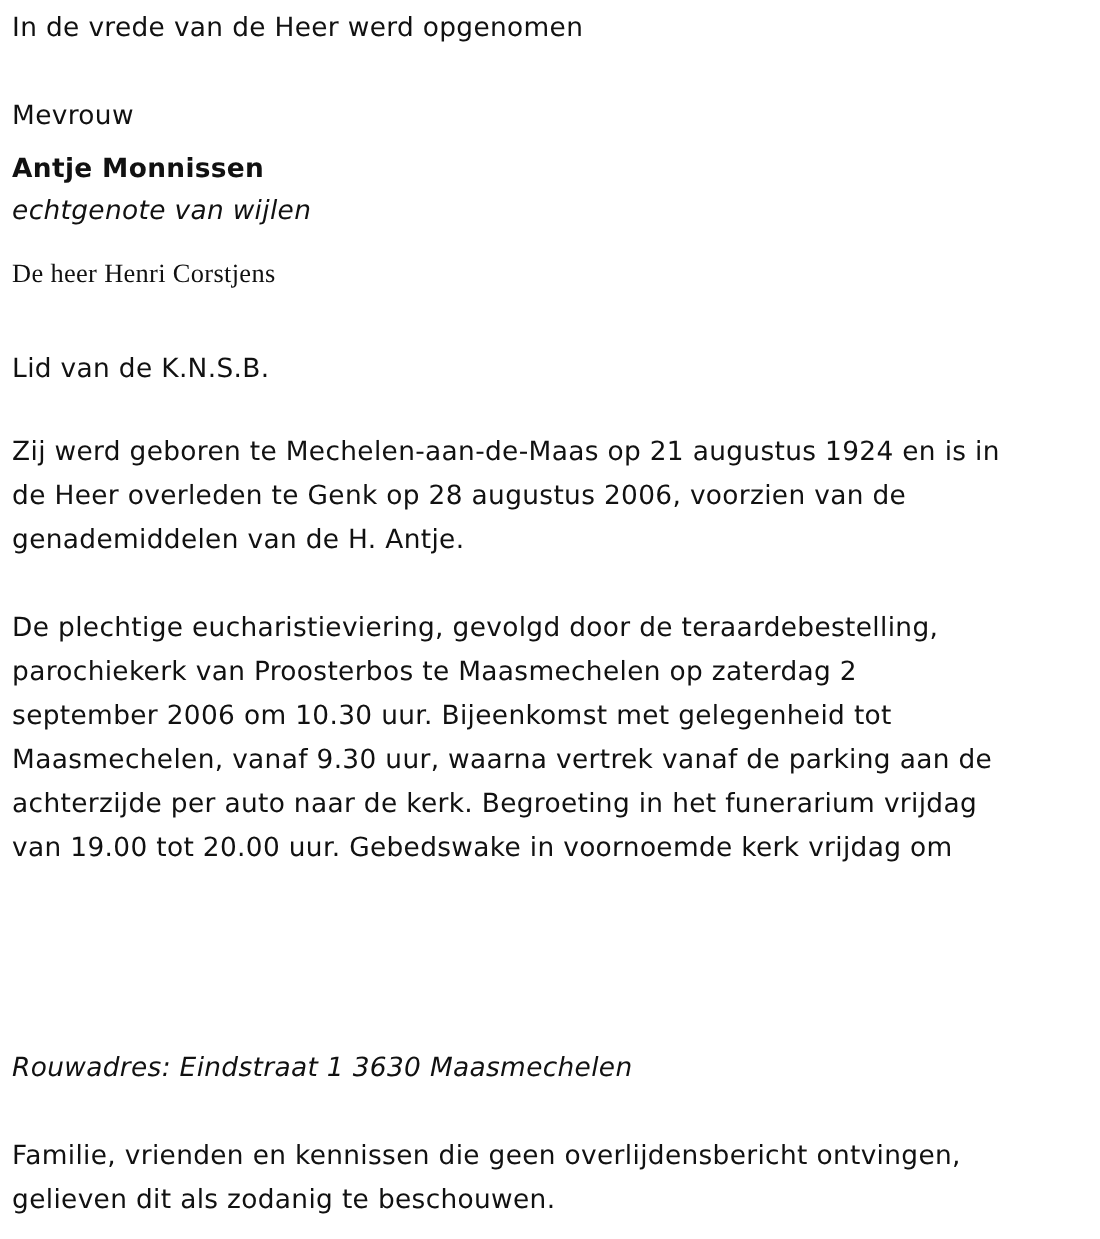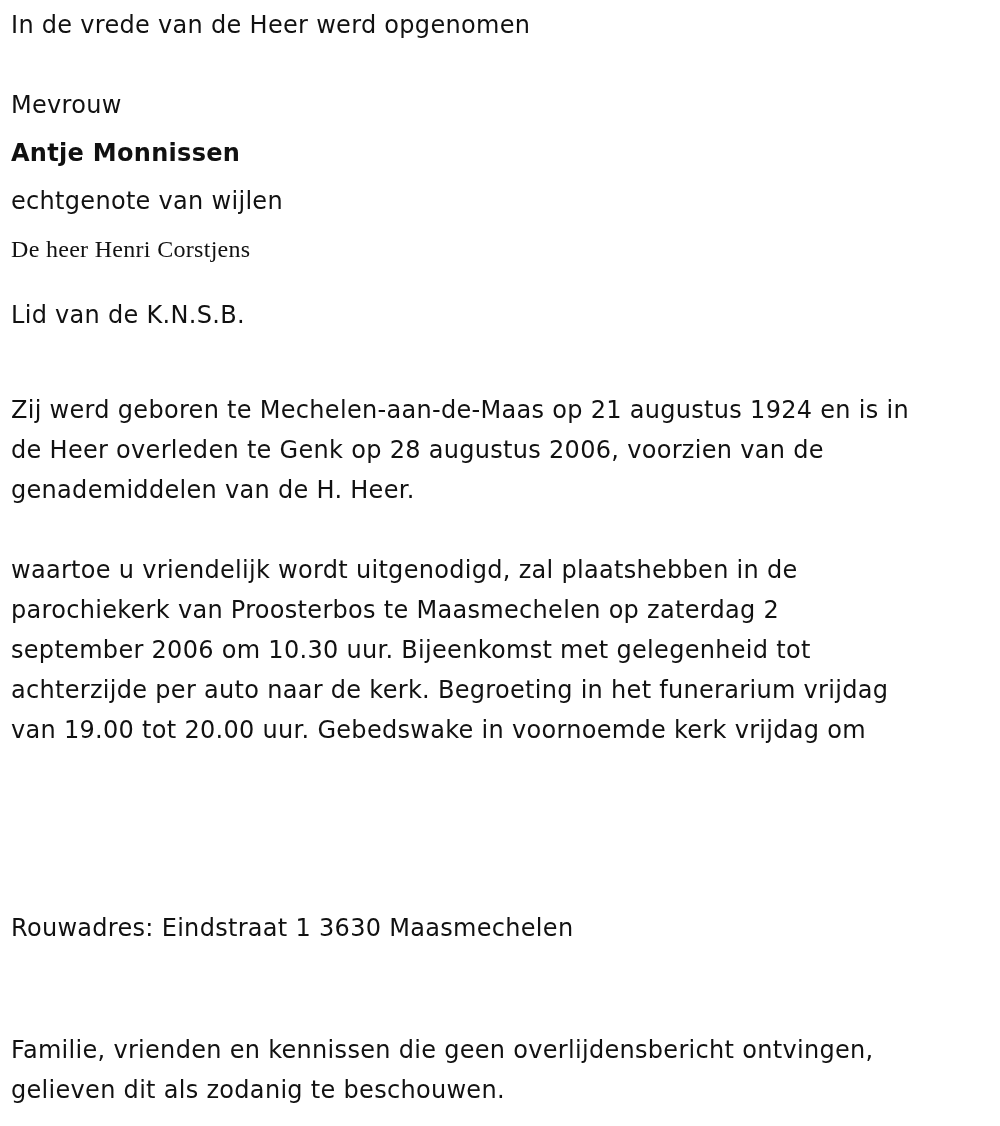--- a/index.html
+++ b/index.html
@@ -29,38 +29,39 @@
     .para span { display: block; white-space: nowrap; }
   </style>
 </head>
 <body>
 
 <div class="doc">
   <div class="line" style="top:5px;">In de vrede van de Heer werd opgenomen</div>
 
   <div class="line" style="top:85px;">Mevrouw</div>
   <div class="line bold" style="top:133px;">Antje Monnissen</div>
-  <div class="line" style="top:181px;">echtgenote van wijlen</div>
+  <div class="line" style="top:171px;font-style:italic;">echtgenote van wijlen</div>
   <div class="line" style="top:229px;font-family:Liberation Serif, serif;">De heer Henri Corstjens</div>
 
-  <div class="line" style="top:295px;">Lid van de K.N.S.B.</div>
+  <div class="line" style="top:315px;">Lid van de K.N.S.B.</div>
 
   <div class="para" style="top:390px;">
     <span>Zij werd geboren te Mechelen-aan-de-Maas op 21 augustus 1924 en is in</span>
     <span>de Heer overleden te Genk op 28 augustus 2006, voorzien van de</span>
-    <span>genademiddelen van de H. Heer.</span>
+    <span>genademiddelen van de H. Antje.</span>
   </div>
 
   <div class="para" style="top:550px;">
-    <span>waartoe u vriendelijk wordt uitgenodigd, zal plaatshebben in de</span>
+    <span>De plechtige eucharistieviering, gevolgd door de teraardebestelling,</span>
     <span>parochiekerk van Proosterbos te Maasmechelen op zaterdag 2</span>
     <span>september 2006 om 10.30 uur. Bijeenkomst met gelegenheid tot</span>
+    <span>Maasmechelen, vanaf 9.30 uur, waarna vertrek vanaf de parking aan de</span>
     <span>achterzijde per auto naar de kerk. Begroeting in het funerarium vrijdag</span>
     <span>van 19.00 tot 20.00 uur. Gebedswake in voornoemde kerk vrijdag om</span>
   </div>
 
-  <div class="line" style="top:908px;">Rouwadres: Eindstraat 1 3630 Maasmechelen</div>
+  <div class="line" style="top:950px;font-style:italic;">Rouwadres: Eindstraat 1 3630 Maasmechelen</div>
 
   <div class="para" style="top:1030px;">
     <span>Familie, vrienden en kennissen die geen overlijdensbericht ontvingen,</span>
     <span>gelieven dit als zodanig te beschouwen.</span>
   </div>
 </div>
 
 </body></html>

